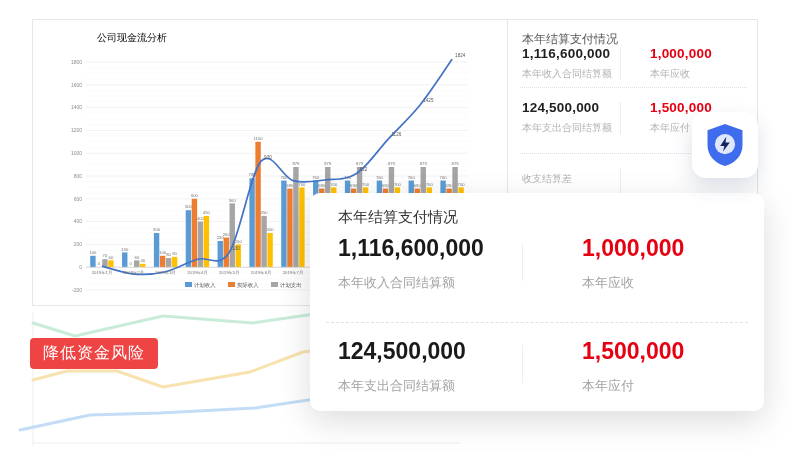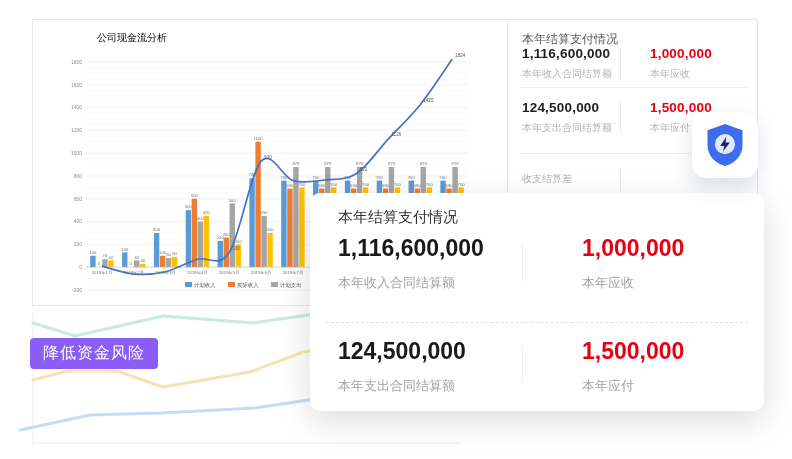--- a/index.html
+++ b/index.html
@@ -37,21 +37,21 @@
   .pp-dashed { position:absolute; left:16px; right:16px; top:129px; border-top:1px dashed #e2e2e2; }
   .pp-vsep { position:absolute; left:212px; width:1px; height:38px; background:#eee; }
 
   
   #badge { position:absolute; left:692px; top:112px; width:66px; height:66px; background:#fff;
            border-radius:14px; box-shadow:0 8px 20px rgba(40,60,110,.16); z-index:11;
            display:flex; align-items:center; justify-content:center; }
 
   
   #risk-tag { position:absolute; left:30px; top:338px; height:31px; padding:0 13px;
-              background:#8b5cf6; border-radius:4px; color:#fff; font-size:16px;
+              background:#ef4444; border-radius:4px; color:#fff; font-size:16px;
               display:flex; align-items:center; letter-spacing:1px; z-index:5; }
 
   text { font-family:"Liberation Sans","DejaVu Sans",sans-serif; }
 </style>
 </head>
 <body>
 
 <div id="page">
 
   <svg id="bg-svg" width="792" height="459" viewBox="0 0 792 459">

